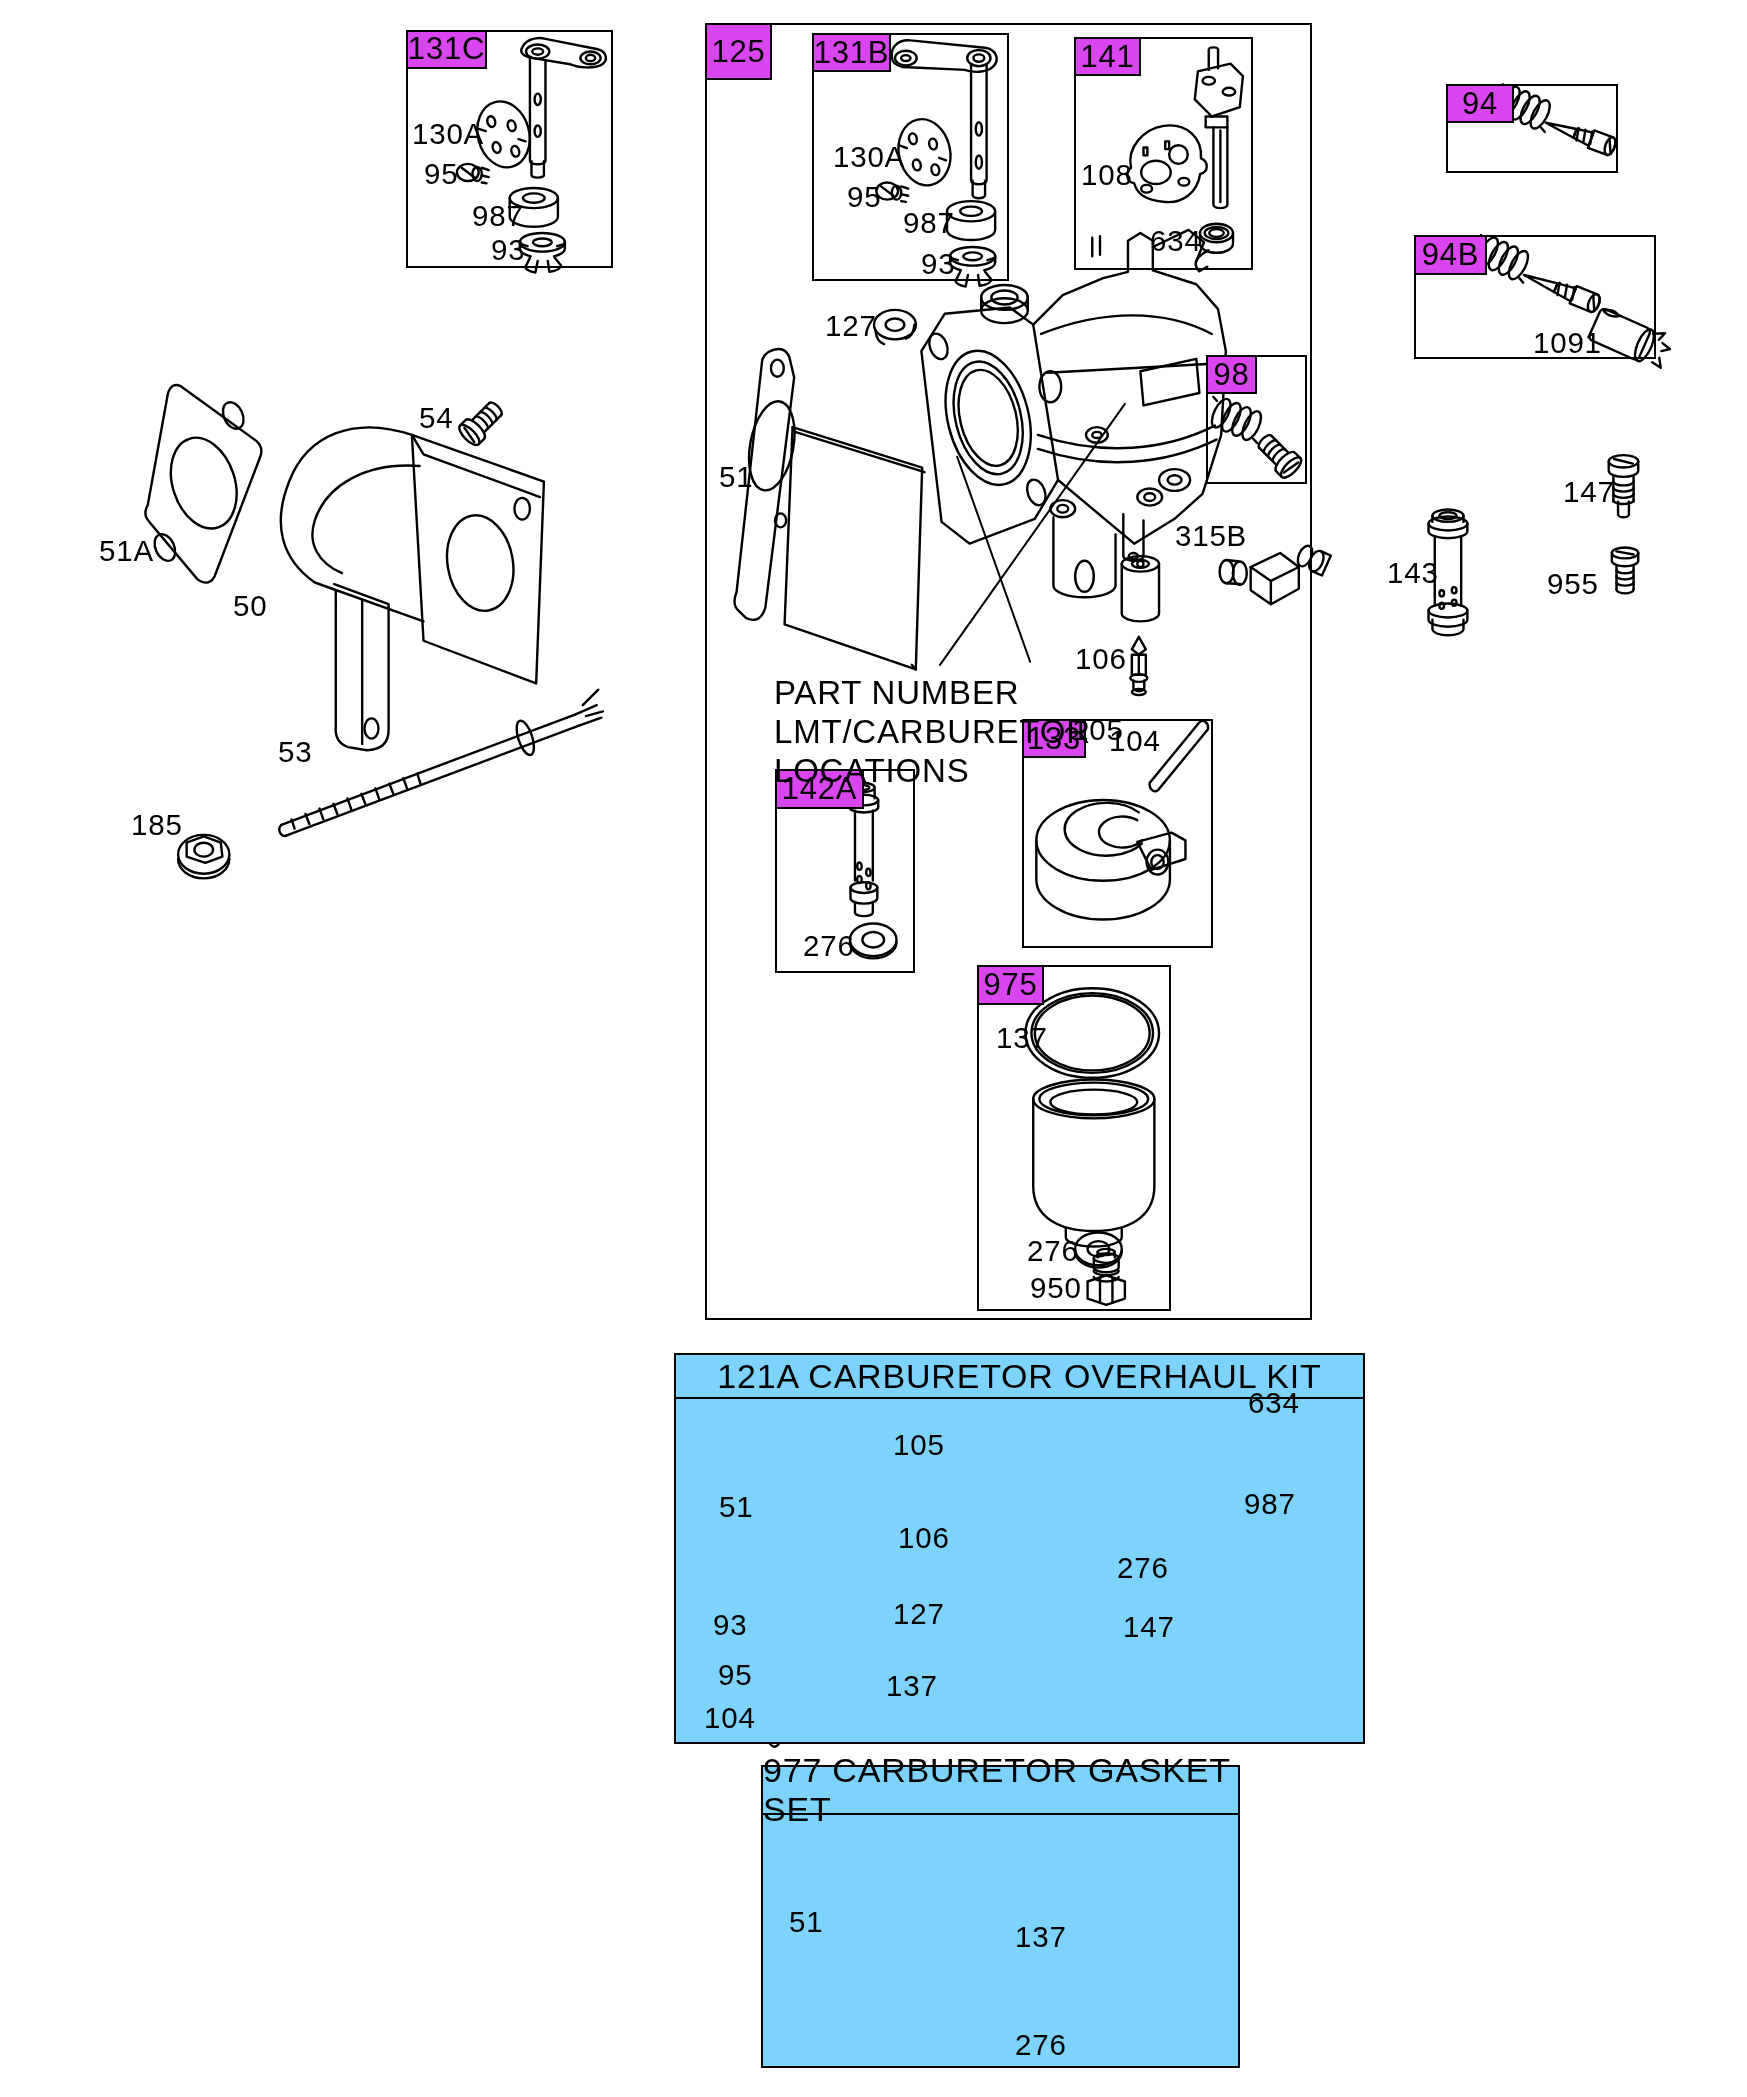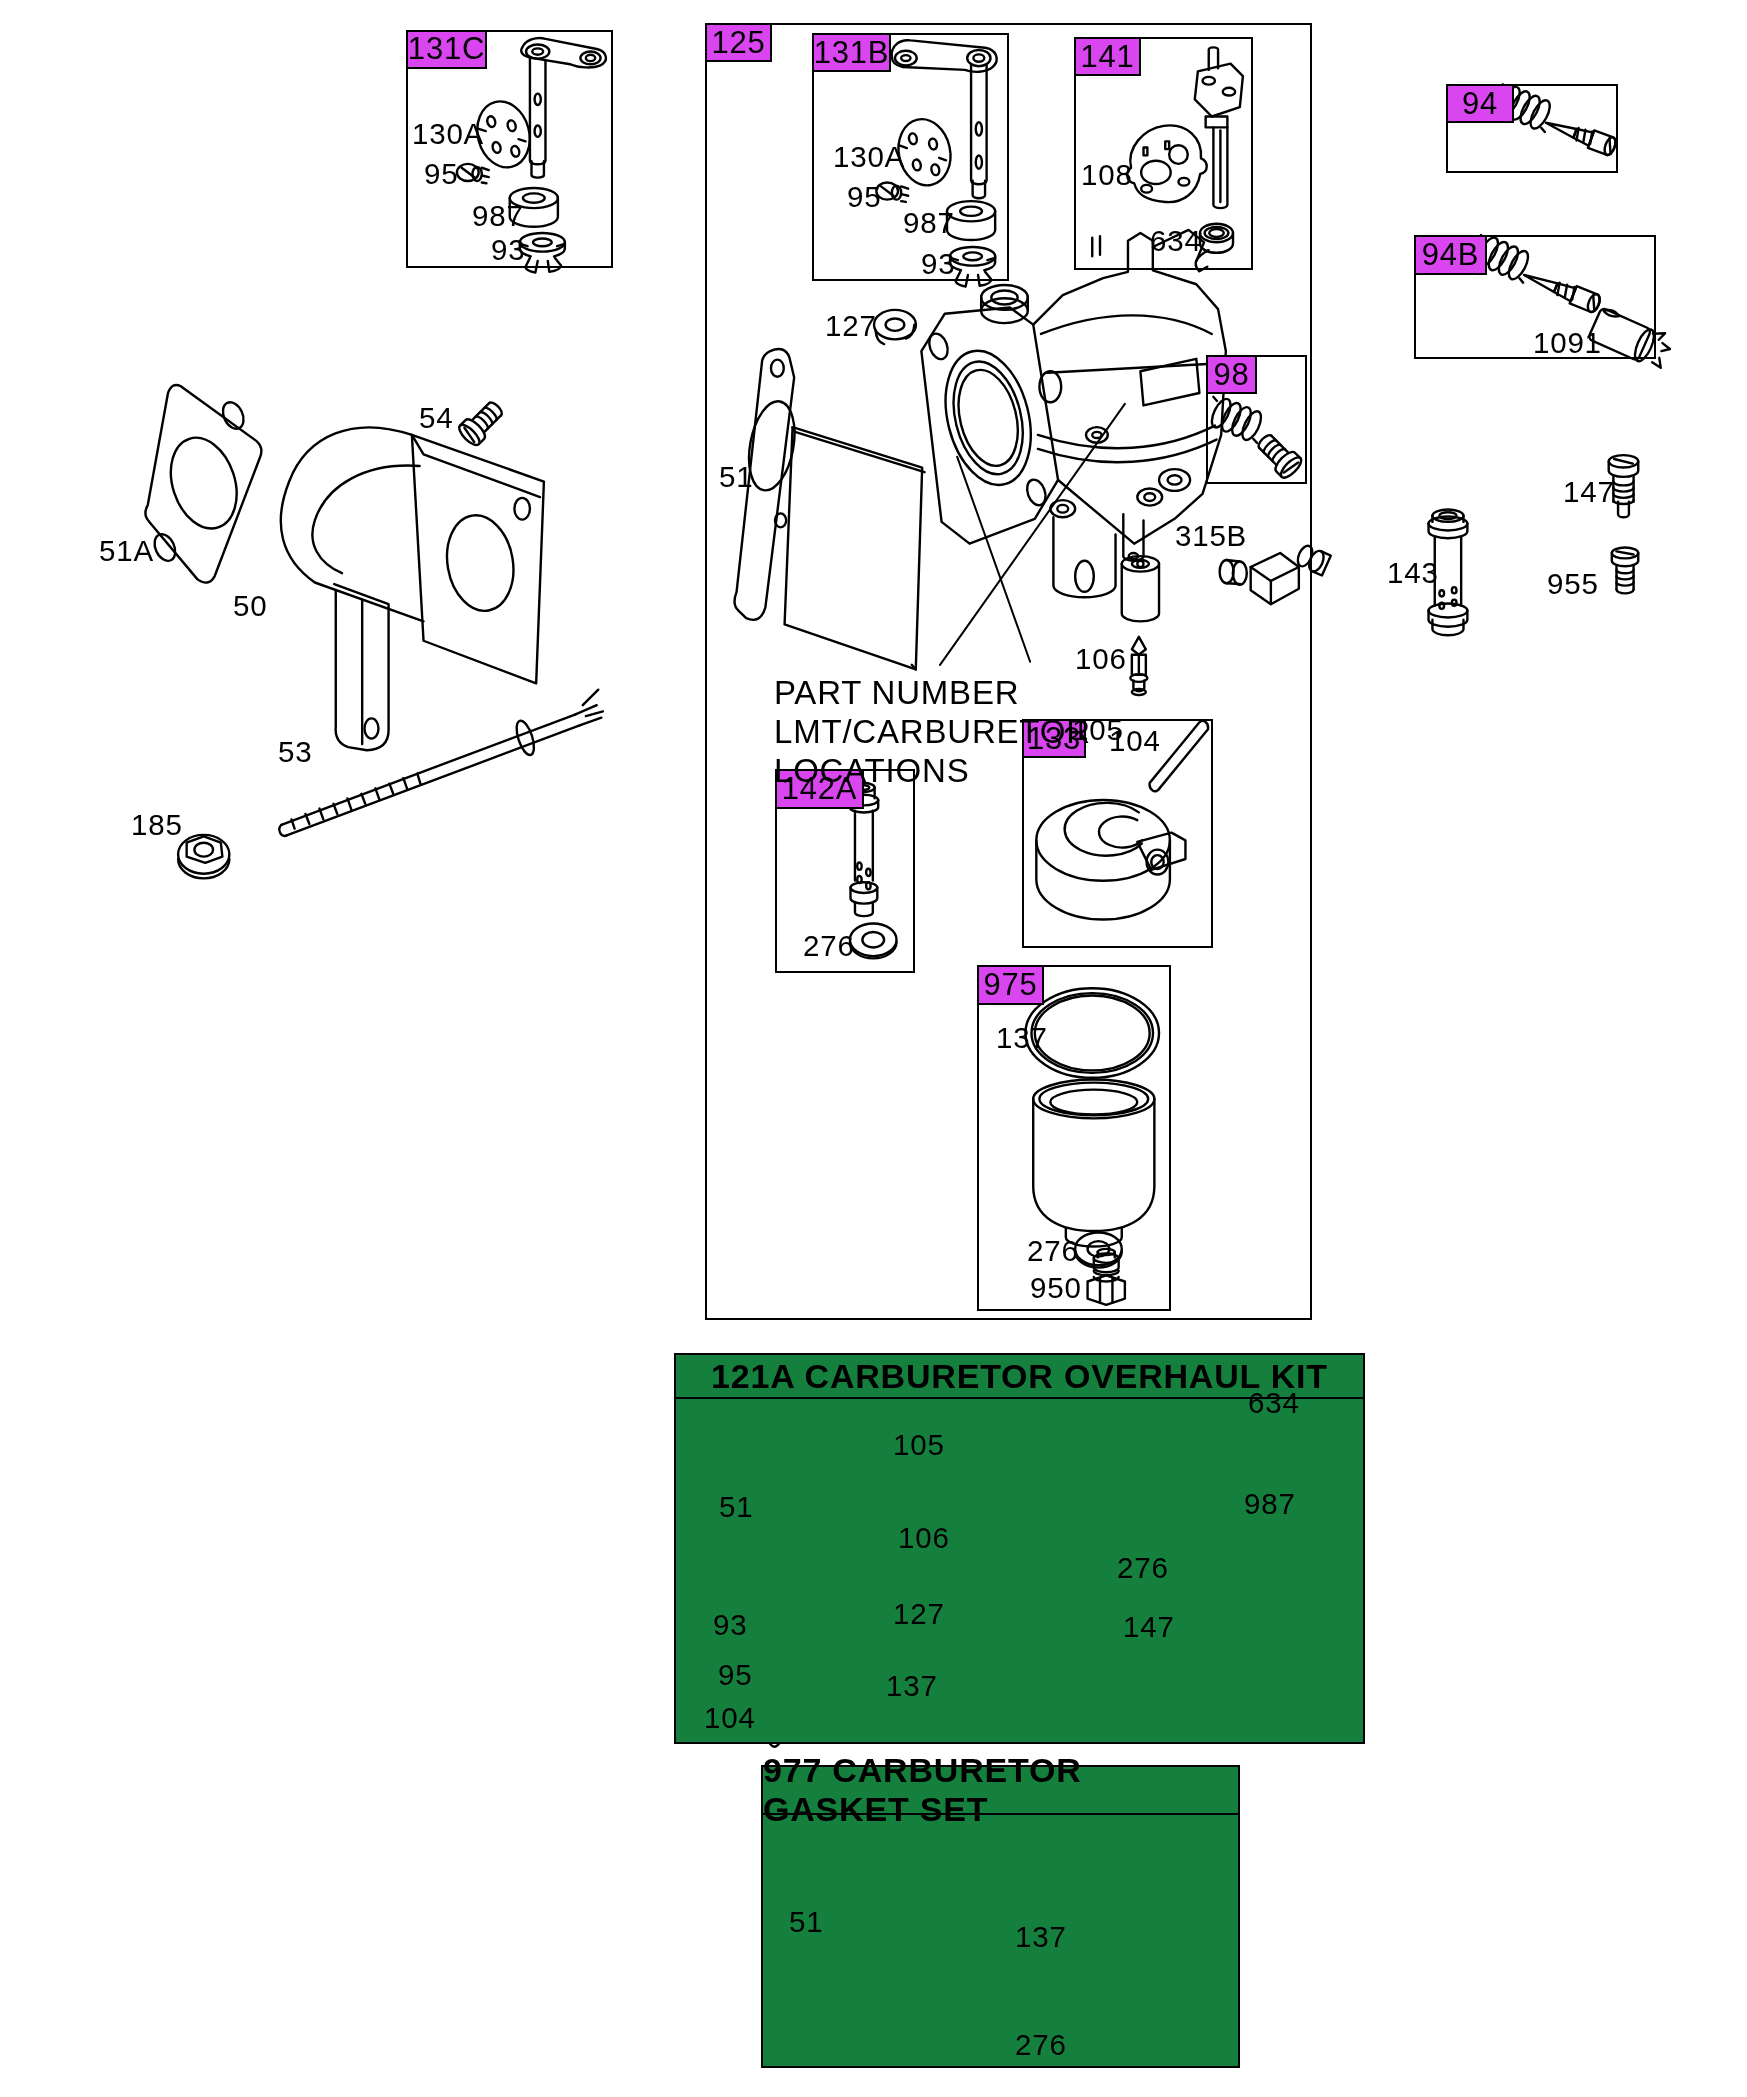--- a/index.html
+++ b/index.html
@@ -5,21 +5,21 @@
   html,body{margin:0;padding:0;background:#fff;}
   .canvas{position:relative;width:1748px;height:2097px;background:#ffffff;
           font-family:"Liberation Sans",sans-serif;color:#000;overflow:hidden;}
   svg.art{position:absolute;left:0;top:0;width:1748px;height:2097px;}
   svg.art *{vector-effect:non-scaling-stroke;}
   .obox{position:absolute;border:2.3px solid #000;background:transparent;box-sizing:border-box;}
   .tag{position:absolute;border:2.3px solid #000;background:#d946ef;box-sizing:border-box;
        display:flex;align-items:center;justify-content:center;
        font-size:31px;letter-spacing:0.8px;}
   .plabel{position:absolute;font-size:29.5px;white-space:nowrap;letter-spacing:0.8px;}
-  .band{position:absolute;box-sizing:border-box;border:2.3px solid #000;background:#15803d;font-weight:bold;}
+  .band{position:absolute;box-sizing:border-box;border:2.3px solid #000;background:#7dd3fc;}
   .band .hdr{width:100%;box-sizing:border-box;border-bottom:2.3px solid #000;
        display:flex;align-items:center;justify-content:center;
        font-size:34px;letter-spacing:0.8px;}
   .note{position:absolute;font-size:33px;line-height:39px;letter-spacing:0.8px;}
 </style>
 </head>
 <body>
 
 <div class="canvas">
 
@@ -489,21 +489,21 @@
 <div class="obox" style="left:1446px;top:84px;width:172px;height:89px"></div>
 <div class="obox" style="left:1414px;top:235px;width:242px;height:124px"></div>
 <div class="obox" style="left:1206px;top:355px;width:101px;height:129px"></div>
 <div class="obox" style="left:1022px;top:719px;width:191px;height:229px"></div>
 <div class="obox" style="left:775px;top:769px;width:140px;height:204px"></div>
 <div class="obox" style="left:977px;top:965px;width:194px;height:346px"></div>
 
 <div class="tag" style="left:406px;top:29.5px;width:81px;height:39px">
       <span>131C</span>
     </div>
-<div class="tag" style="left:705px;top:23px;width:67px;height:39px">
+<div class="tag" style="left:705px;top:23px;width:67px;height:57px">
       <span>125</span>
     </div>
 <div class="tag" style="left:812px;top:33px;width:79px;height:39px">
       <span>131B</span>
     </div>
 <div class="tag" style="left:1074px;top:37px;width:67px;height:39px">
       <span>141</span>
     </div>
 <div class="tag" style="left:1446px;top:84px;width:68px;height:39px">
       <span>94</span>

